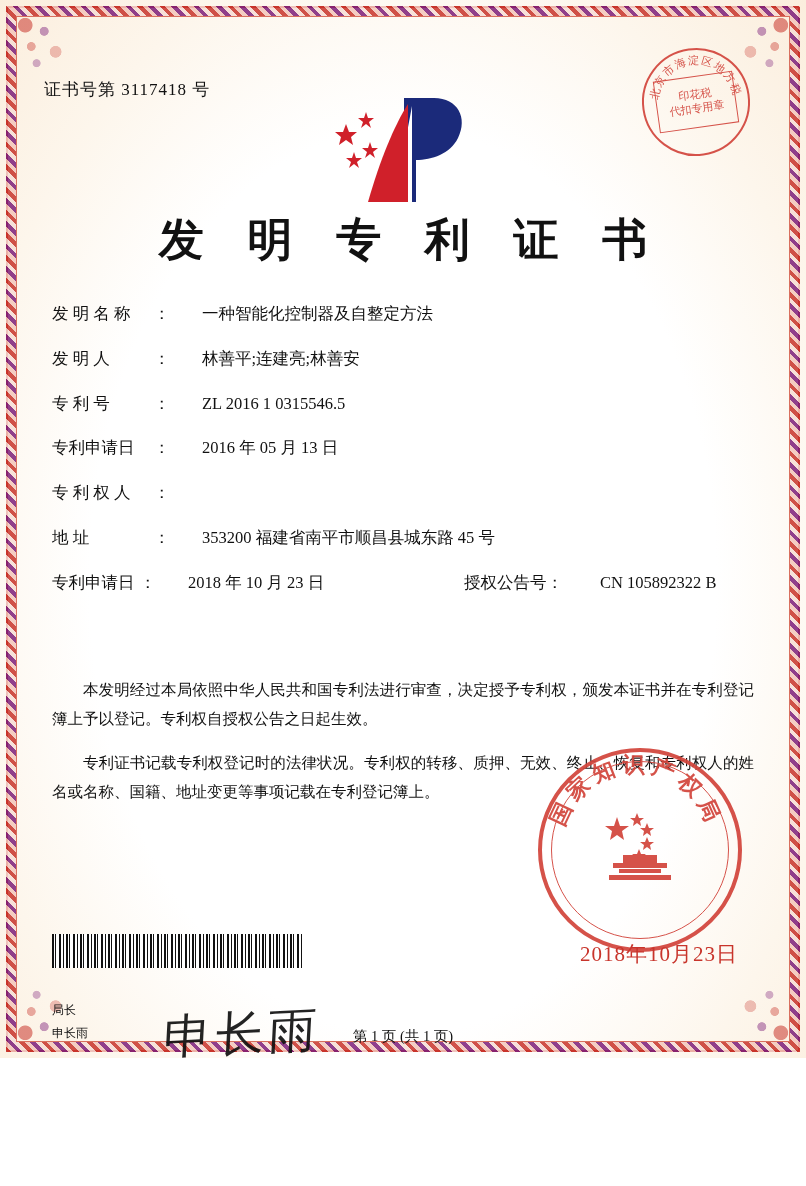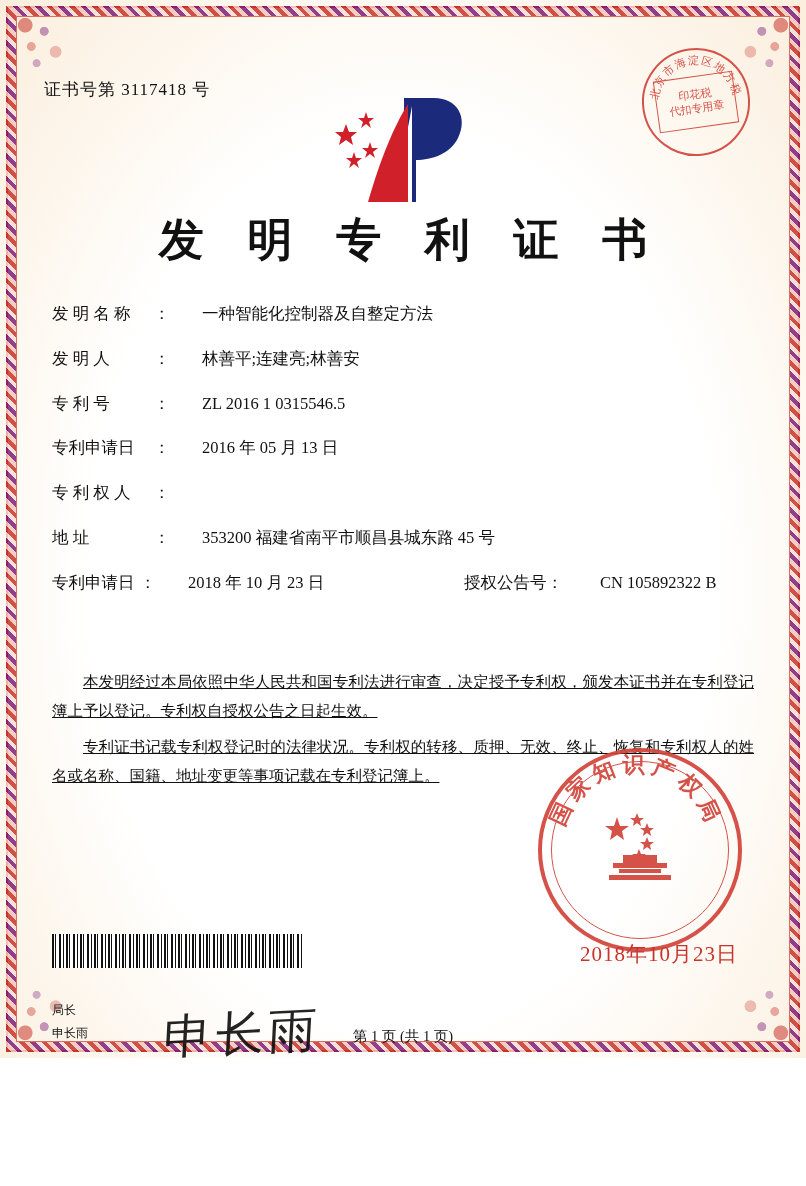--- a/index.html
+++ b/index.html
@@ -113,21 +113,21 @@
     letter-spacing:0;
   }
   .f-val{flex:1;}
   .pub-date-label{width:104px;flex:0 0 104px;display:flex;justify-content:space-between;}
   .pub-no-label{width:104px;flex:0 0 104px;display:flex;justify-content:flex-start;margin-left:34px;}
 
   .paras{
     position:absolute;left:18px;right:18px;top:626px;
     font-size:15.5px;line-height:1.85;color:#111;text-align:justify;
   }
-  .paras p{margin:8px 0 1px 0;text-indent:2em;text-decoration:underline;}
+  .paras p{margin:16px 0 1px 0;text-indent:2em;}
 
   .barcode{
     position:absolute;left:18px;top:900px;
     width:250px;height:34px;
     background:repeating-linear-gradient(90deg,
       #111 0 2px, #fff 2px 3px, #111 3px 4px, #fff 4px 7px,
       #111 7px 9px, #fff 9px 11px, #111 11px 12px, #fff 12px 14px);
   }
 
   .sig-block{

